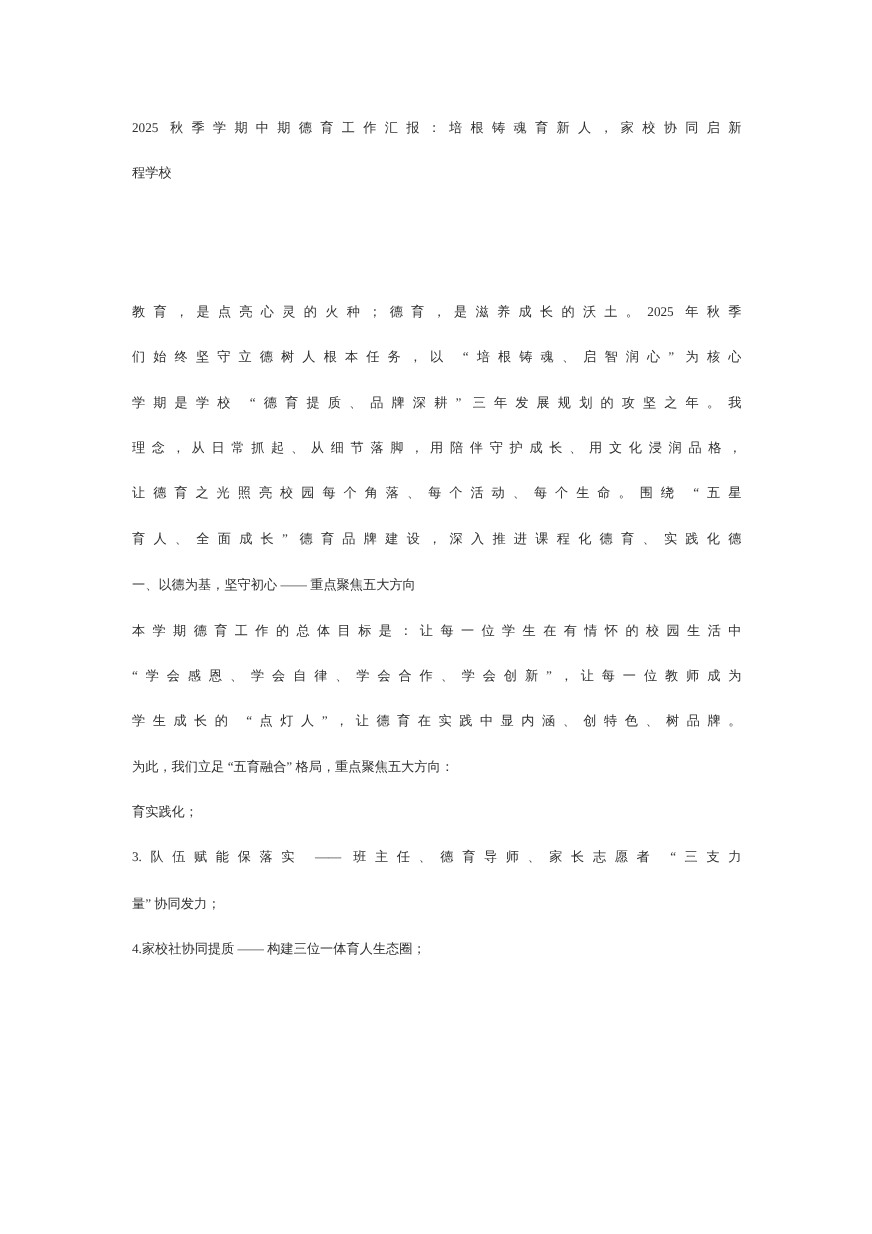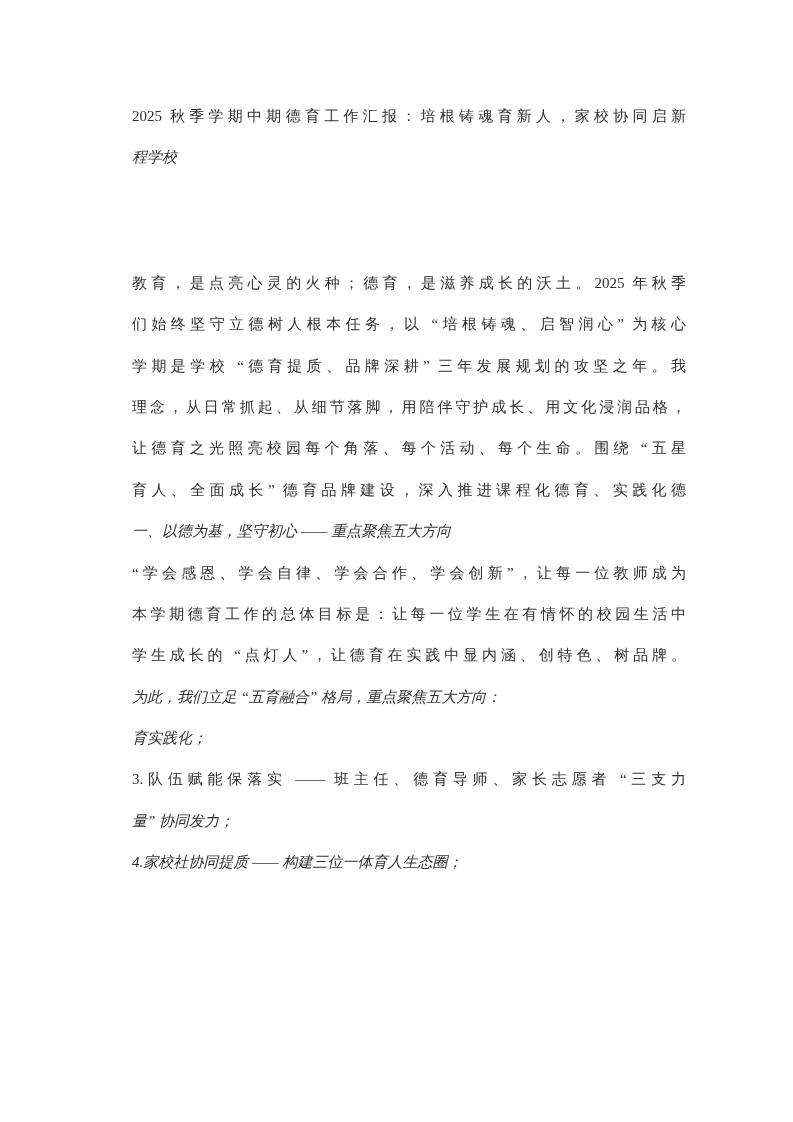--- a/index.html
+++ b/index.html
@@ -14,39 +14,37 @@
     background: #ffffff;
     overflow: hidden;
   }
   .content {
     position: absolute;
     left: 120px;
     top: 96px;
     width: 554px;
     color: #303030;
     font-family: "Liberation Serif", "DejaVu Serif", serif;
-    font-size: 15px;
+    font-size: 12px;
     font-weight: 400;
-    margin-left: 12px;
   }
   .block { margin: 0; padding: 0; }
   
   .block-title { margin-bottom: 84px; }
   .line {
     line-height: 41.4px;
     height: 41.4px;
     text-align: justify;
     text-align-last: justify;
     white-space: normal;
     overflow: hidden;
   }
   .line.no-fill {
     text-align: center;
     text-align-last: left;
-    font-style: italic;
   }
 </style>
 </head>
 <body>
 
 <div class="page">
   <div class="content" id="content">
       <div class="block block-title">
         <div class="line">2025 秋季学期中期德育工作汇报：培根铸魂育新人，家校协同启新</div>
         <div class="line no-fill">程学校</div>
@@ -56,22 +54,22 @@
         <div class="line">们始终坚守立德树人根本任务，以 “培根铸魂、启智润心” 为核心</div>
         <div class="line">学期是学校 “德育提质、品牌深耕” 三年发展规划的攻坚之年。我</div>
         <div class="line">理念，从日常抓起、从细节落脚，用陪伴守护成长、用文化浸润品格，</div>
         <div class="line">让德育之光照亮校园每个角落、每个活动、每个生命。围绕 “五星</div>
         <div class="line">育人、全面成长” 德育品牌建设，深入推进课程化德育、实践化德</div>
       </div>
       <div class="block block-heading">
         <div class="line no-fill">一、以德为基，坚守初心 —— 重点聚焦五大方向</div>
       </div>
       <div class="block block-paragraph">
+        <div class="line">本学期德育工作的总体目标是：让每一位学生在有情怀的校园生活中</div>
         <div class="line">“学会感恩、学会自律、学会合作、学会创新”，让每一位教师成为</div>
-        <div class="line">本学期德育工作的总体目标是：让每一位学生在有情怀的校园生活中</div>
         <div class="line">学生成长的 “点灯人”，让德育在实践中显内涵、创特色、树品牌。</div>
         <div class="line no-fill">为此，我们立足 “五育融合” 格局，重点聚焦五大方向：</div>
       </div>
       <div class="block block-list-item">
         <div class="line no-fill">育实践化；</div>
       </div>
       <div class="block block-list-item">
         <div class="line">3.队伍赋能保落实 —— 班主任、德育导师、家长志愿者 “三支力</div>
         <div class="line no-fill">量” 协同发力；</div>
       </div>

